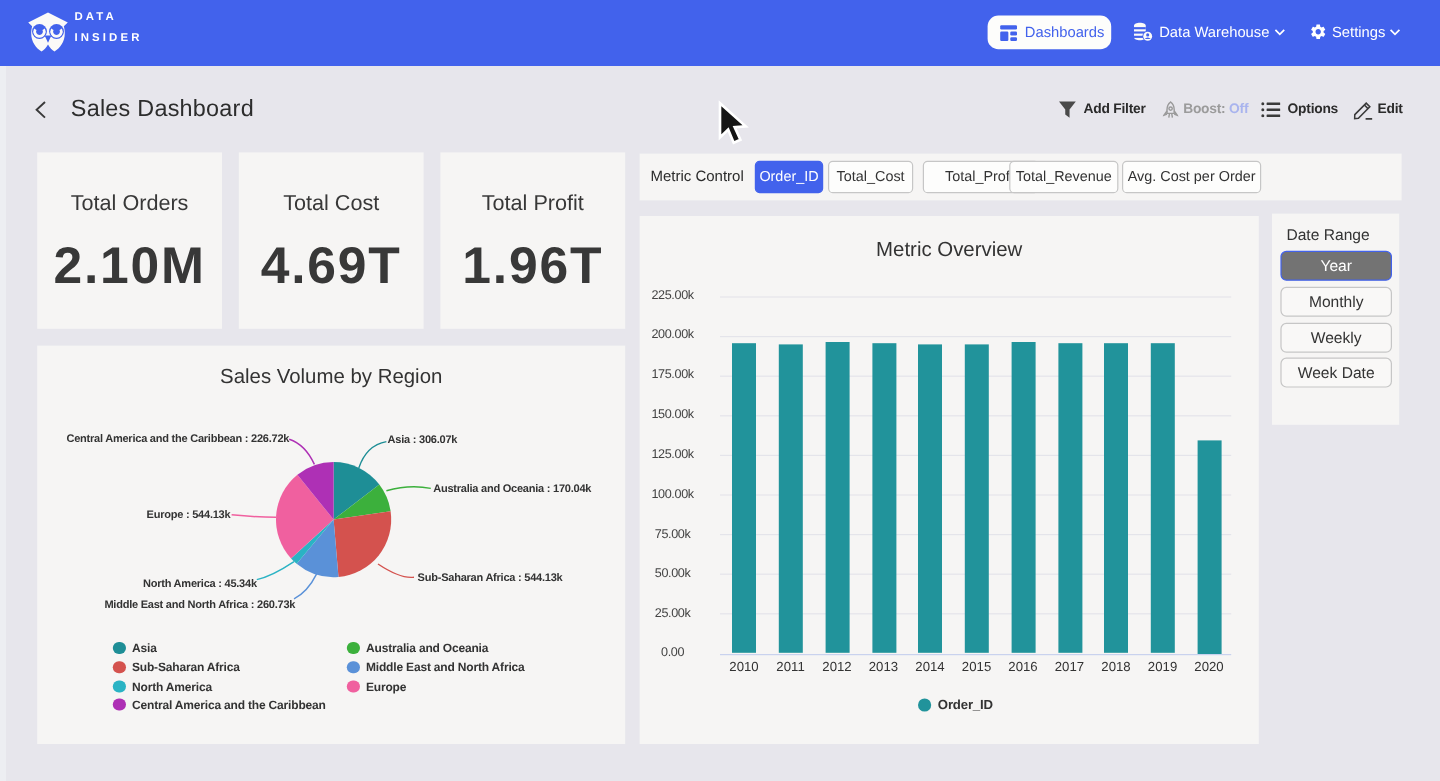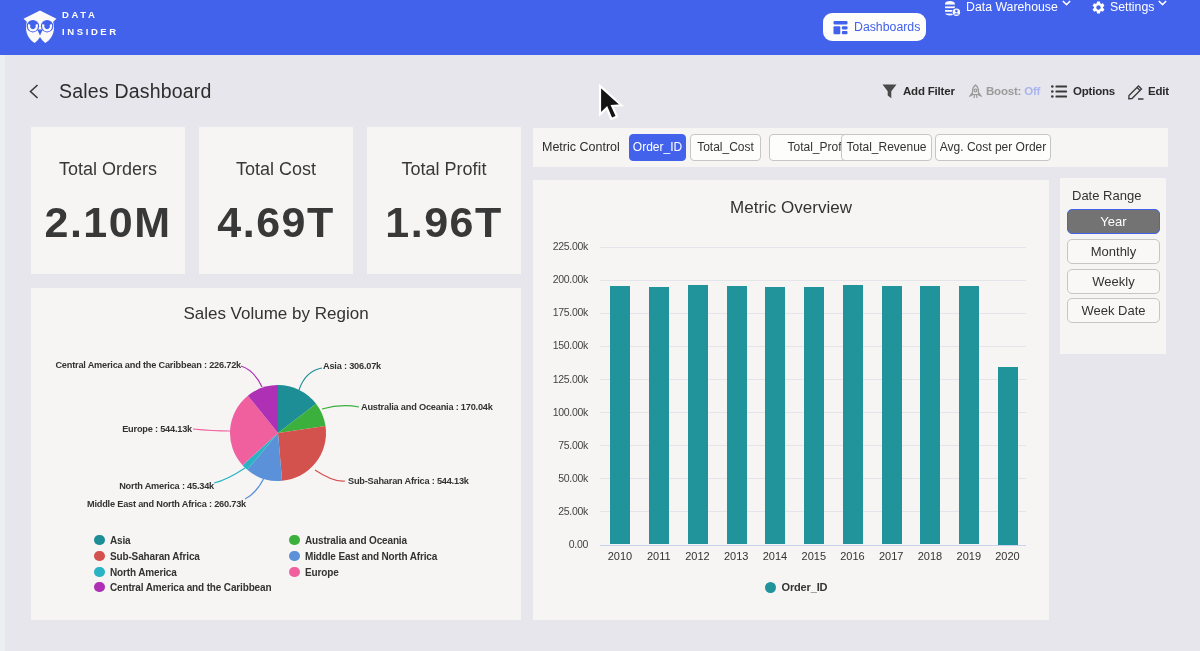--- a/index.html
+++ b/index.html
@@ -3,38 +3,38 @@
 <meta charset="utf-8">
 <style>
 * { margin:0; padding:0; box-sizing:border-box; }
 html,body { width:1200px; height:651px; overflow:hidden; }
 body { font-family:"Liberation Sans", sans-serif; background:#e7e6ec; position:relative; }
 .abs { position:absolute; }
 
 #header { position:absolute; left:0; top:0; width:1200px; height:55px; background:#4262ec; }
 #logo-text { position:absolute; left:62px; top:7px; color:#fff; font-size:9.5px; font-weight:bold; letter-spacing:2.6px; line-height:16.5px; }
 #btn-dash { position:absolute; left:823px; top:13px; width:103px; height:28px; background:#fdfdfb; border-radius:9px; color:#4262ec; font-size:12.3px; font-weight:500; display:flex; align-items:center; }
-.hdr-item { position:absolute; top:0; height:53px; display:flex; color:#fff; font-size:12.3px; }
+.hdr-item { position:absolute; top:0; height:53px; display:flex; align-items:center; color:#fff; font-size:12.3px; }
 
 #pagetitle { position:absolute; left:59px; top:80px; font-size:19.5px; color:#2d2d2d; letter-spacing:0.2px; }
 .tool { position:absolute; top:85px; font-size:11.5px; font-weight:bold; color:#2b2b2b; letter-spacing:-0.2px; }
 
 .kpi { position:absolute; top:127px; width:154px; height:147px; background:#f6f5f4; text-align:center; }
 .kpi .t { margin-top:32px; font-size:18px; color:#383838; }
 .kpi .v { margin-top:18px; font-size:43px; font-weight:bold; color:#383838; letter-spacing:1.5px; }
 
 #metricbar { position:absolute; left:533px; top:128px; width:635px; height:39px; background:#f6f5f4; }
 #metricbar .lbl { position:absolute; left:9px; top:0; height:39px; line-height:39px; font-size:12.5px; color:#2b2b2b; }
 .mbtn { position:absolute; top:6px; height:27px; border:1px solid #c6c6c6; border-radius:4px; background:#fdfdfc; font-size:12px; color:#333; text-align:center; line-height:25px; white-space:nowrap; }
 .mbtn.sel { background:#4262ec; border-color:#4262ec; color:#fff; }
 
 #chartcard { position:absolute; left:533px; top:180px; width:516px; height:440px; background:#f6f5f4; }
 #chartcard h2 { position:absolute; left:0; width:516px; top:18px; text-align:center; font-size:17px; font-weight:normal; color:#333; }
 .gline { position:absolute; left:67px; width:426px; height:1px; background:#e4e4ea; }
-.ylab { position:absolute; width:55px; text-align:right; font-size:10.5px; color:#444; letter-spacing:-0.3px; }
+.ylab { position:absolute; width:55px; text-align:center; font-size:10.5px; color:#444; letter-spacing:-0.3px; }
 .bar { position:absolute; width:20px; background:#21939b; }
 .xlab { position:absolute; width:40px; text-align:center; font-size:11px; color:#333; top:370px; }
 
 #piecard { position:absolute; left:31px; top:288px; width:490px; height:332px; background:#f6f5f4; }
 #piecard h2 { position:absolute; left:0; width:490px; top:16px; text-align:center; font-size:17px; font-weight:normal; color:#333; }
 .leg { position:absolute; font-size:10px; font-weight:bold; color:#333; white-space:nowrap; letter-spacing:-0.15px; }
 .leg i { display:inline-block; width:10.5px; height:10.5px; border-radius:50%; margin-right:5.5px; position:relative; top:1.5px; }
 
 #datecard { position:absolute; left:1060px; top:178px; width:106px; height:176px; background:#f6f5f4; }
 

